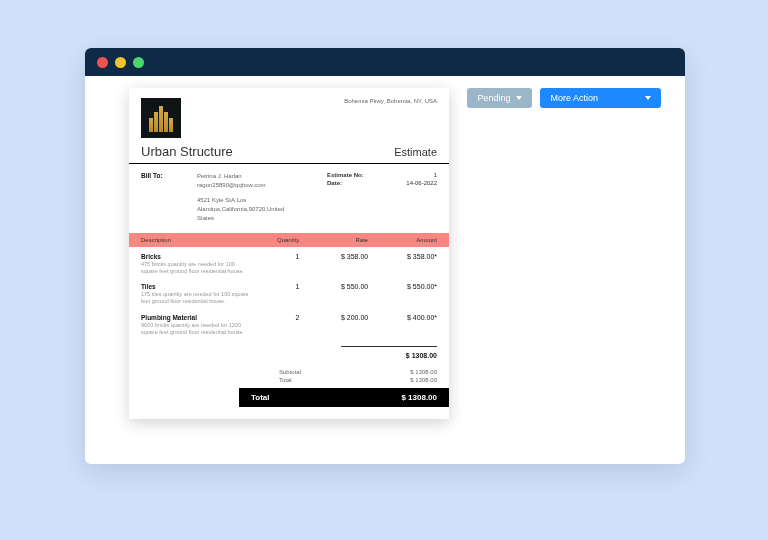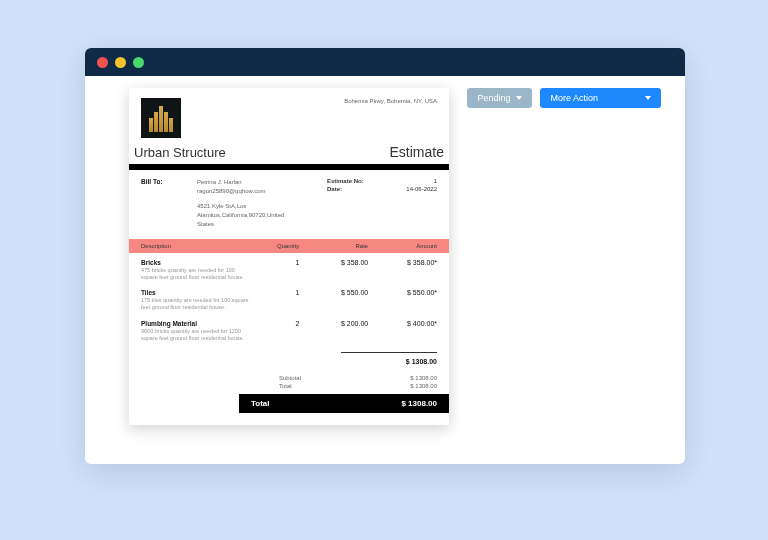--- a/index.html
+++ b/index.html
@@ -12,23 +12,23 @@
 .toolbar{position:absolute;right:24px;top:40px;display:flex;gap:8px;}
 .btn{font-size:9px;color:#fff;border-radius:3px;padding:5px 10px;display:flex;align-items:center;gap:6px;cursor:pointer;}
 .btn.pending{background:#9bb5c9;}
 .btn.more{background:#1e88ff;gap:47px;}
 .chev{width:0;height:0;border-left:3px solid transparent;border-right:3px solid transparent;border-top:4px solid #fff;}
 .doc{position:absolute;left:44px;top:40px;width:320px;background:#fff;box-shadow:0 4px 14px rgba(0,0,0,.18);font-size:7px;color:#111;padding-bottom:12px;}
 .dochead{display:flex;justify-content:space-between;padding:10px 12px 0 12px;}
 .logo{width:40px;height:40px;background:#0f1416;display:flex;align-items:flex-end;justify-content:center;gap:1px;padding:6px 5px;}
 .bar{width:4px;background:linear-gradient(#d4a948,#b8892a);}
 .address{font-size:6px;color:#666;text-align:right;}
-.titleRow{display:flex;justify-content:space-between;align-items:baseline;padding:6px 5px 4px;border-bottom:6px solid #000000;}
+.titleRow{display:flex;justify-content:space-between;align-items:baseline;padding:6px 12px 4px;border-bottom:1px solid #000000;}
 .company{font-size:13px;font-weight:400;color:#333;}
-.estimate{font-size:14px;color:#333;}
+.estimate{font-size:11px;color:#333;}
 .info{display:flex;padding:8px 12px 10px;gap:8px;}
 .infoL{flex:0 0 48px;font-size:6.5px;font-weight:600;}
 .infoM{flex:1;font-size:6px;color:#666;line-height:1.5;}
 .infoR{flex:0 0 110px;font-size:6px;color:#333;}
 .infoR .row{display:flex;justify-content:space-between;margin-bottom:2px;}
 .infoR .lab{font-weight:600;}
 .thead{display:flex;background:#f78881;color:#333;font-size:6px;padding:4px 12px;font-weight:400;}
 .c1{flex:1.6;}.c2{flex:.7;text-align:right;}.c3{flex:1;text-align:right;}.c4{flex:1;text-align:right;}
 .trow{display:flex;padding:6px 12px 2px;}
 .iname{font-weight:600;font-size:6.5px;}

